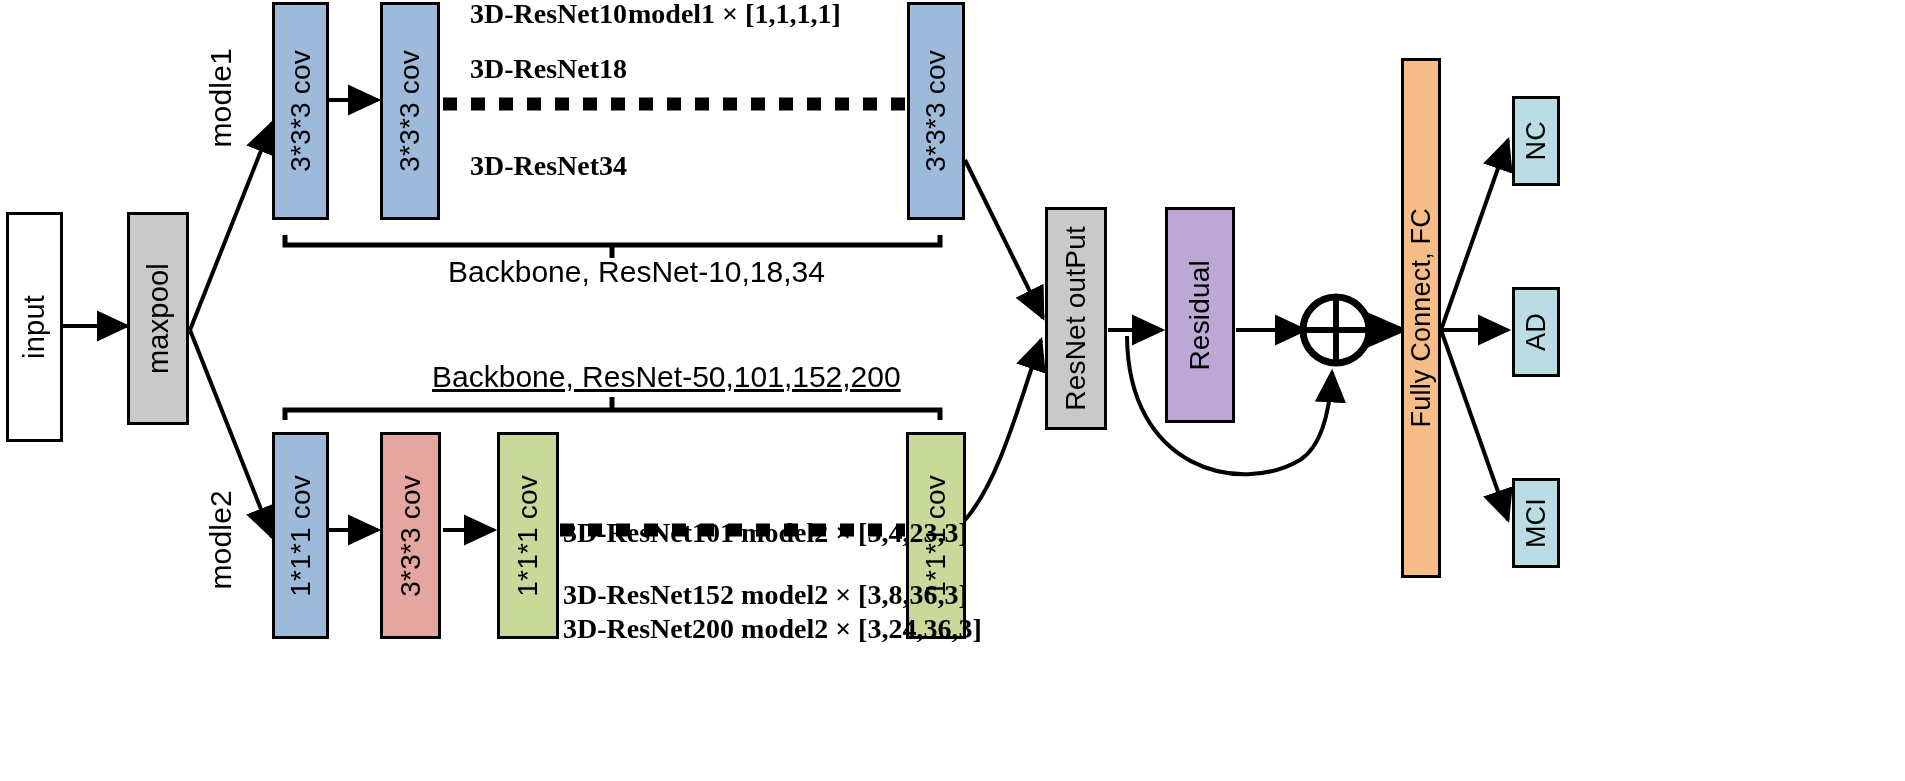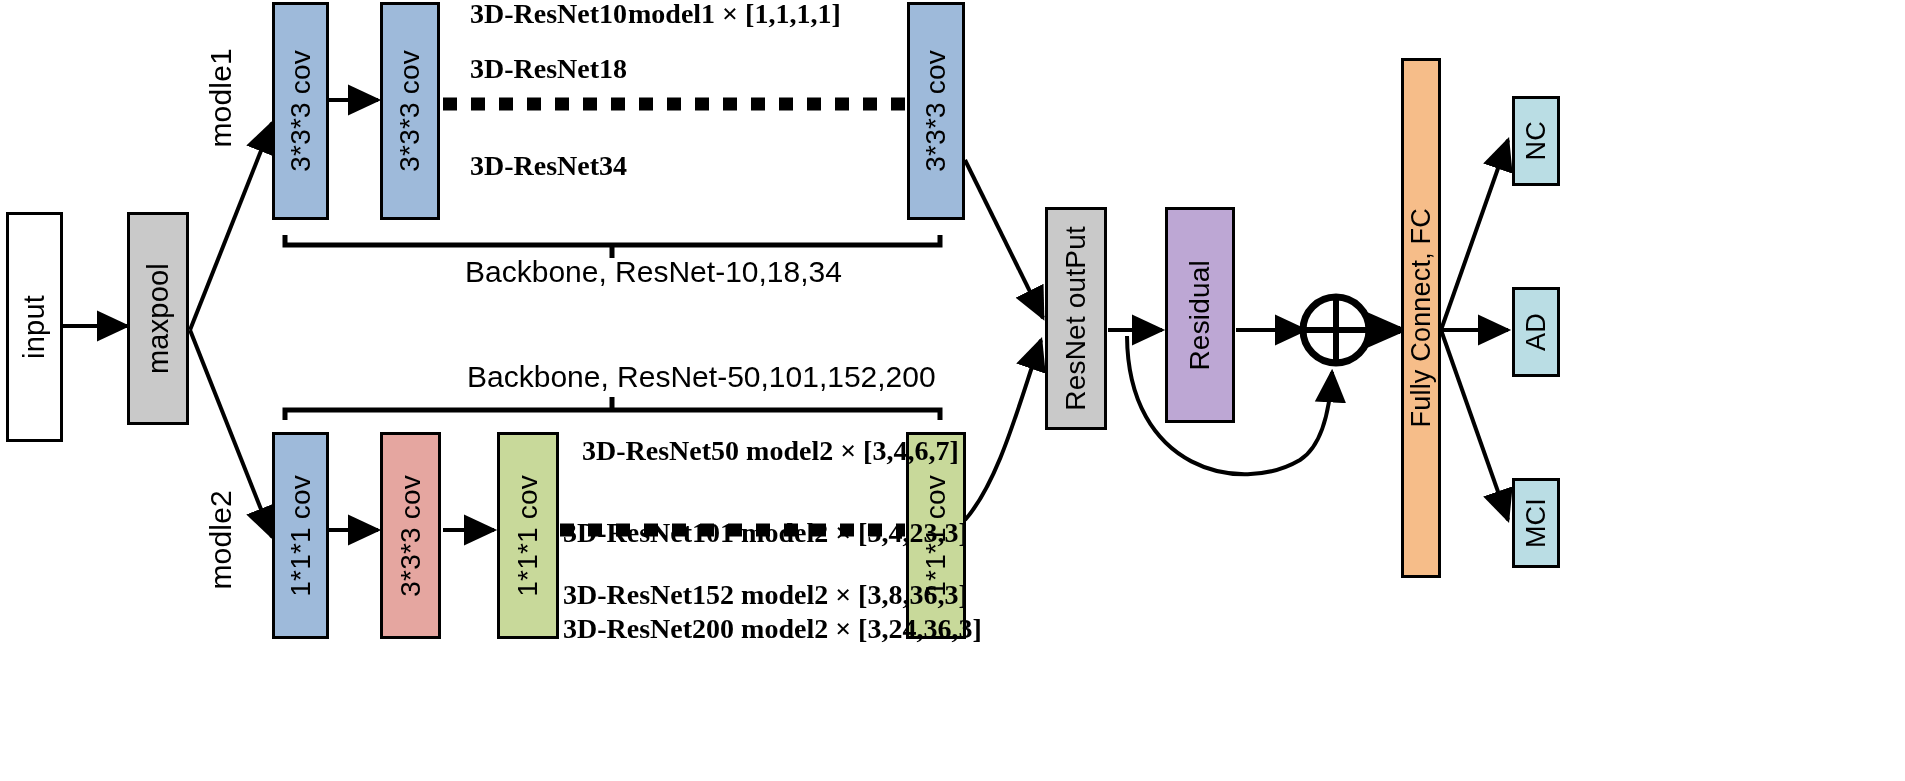--- a/index.html
+++ b/index.html
@@ -17,21 +17,21 @@
   .c-gray{background:#c9c9c9;}
   .c-blue{background:#9ebada;}
   .c-red{background:#e5a6a0;}
   .c-green{background:#c8d99a;}
   .c-purple{background:#bda7d4;}
   .c-orange{background:#f6bd89;}
   .c-cyan{background:#badde4;}
 
   .serif{font-family:"Liberation Serif", serif;font-weight:bold;}
   .lbl-module{position:absolute;font-size:30px;}
-  .lbl-backbone{position:absolute;font-size:30px;white-space:nowrap;margin-left:17px;}
+  .lbl-backbone{position:absolute;font-size:30px;white-space:nowrap;}
   .row-txt{position:absolute;font-size:28px;white-space:nowrap;}
 </style>
 </head>
 <body>
 
 <div id="stage">
 
   <svg class="layer">
     <defs>
       <marker id="ah" markerWidth="9" markerHeight="9" refX="7.6" refY="4.5" orient="auto" markerUnits="strokeWidth">
@@ -132,27 +132,26 @@
     <span class="vtext" style="font-size:27px;">AD</span>
   </div>
   <div class="box c-cyan" style="left:1512px;top:478px;width:48px;height:90px;">
     <span class="vtext" style="font-size:27px;">MCI</span>
   </div>
 
   <div class="lbl-module vtext" style="left:206px;top:48px;">modle1</div>
   <div class="lbl-module vtext" style="left:206px;top:490px;">modle2</div>
 
   <div class="lbl-backbone" style="left:448px;top:255px;">Backbone,   ResNet-10,18,34</div>
-  <div class="lbl-backbone" style="left:450px;top:360px;">Backbone,   ResNet-50,101,152,200</div>
+  <div class="lbl-backbone" style="left:432px;top:360px;text-decoration:underline;">Backbone,   ResNet-50,101,152,200</div>
 
   <div class="row-txt serif" style="left:470px;top:-2px;">3D-ResNet10</div>
   <div class="row-txt serif" style="left:628px;top:-2px;">model1 × [1,1,1,1]</div>
 
   <div class="row-txt serif" style="left:470px;top:53px;">3D-ResNet18</div>
 
   <div class="row-txt serif" style="left:470px;top:150px;">3D-ResNet34</div>
 
-  <div class="row-txt serif" style="left:582px;top:435px;">3D-ResNet50 model2 ×  [3,4,6,7]</div>
   <div class="row-txt serif" style="left:563px;top:483px;margin-top:34px;">3D-ResNet101 model2 ×  [3,4,23,3]</div>
   <div class="row-txt serif" style="left:563px;top:563px;margin-top:16px;">3D-ResNet152 model2 ×  [3,8,36,3]</div>
   <div class="row-txt serif" style="left:563px;top:613px;text-align:right;">3D-ResNet200 model2 ×  [3,24,36,3]</div>
 
 </div>
 
 </body></html>

